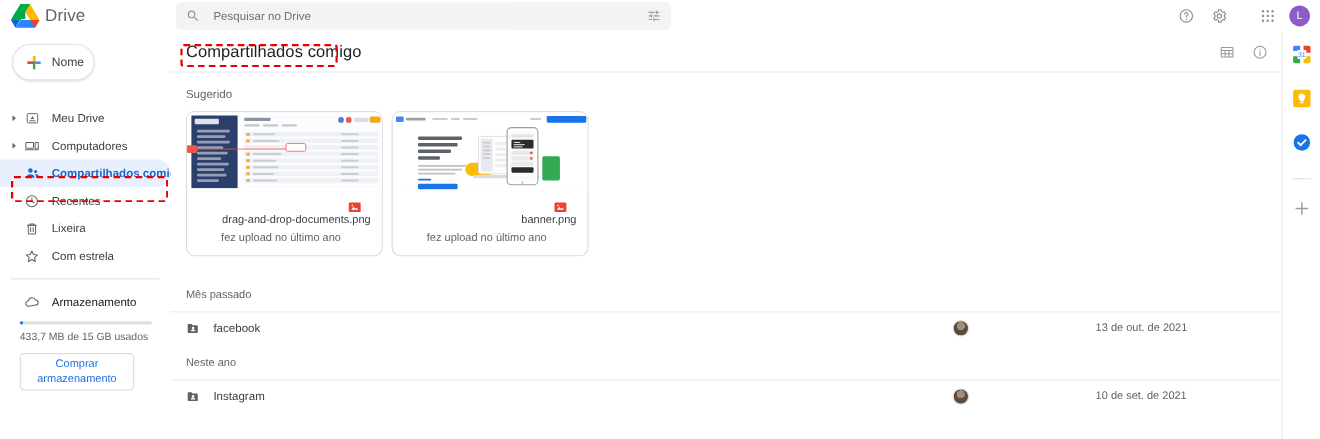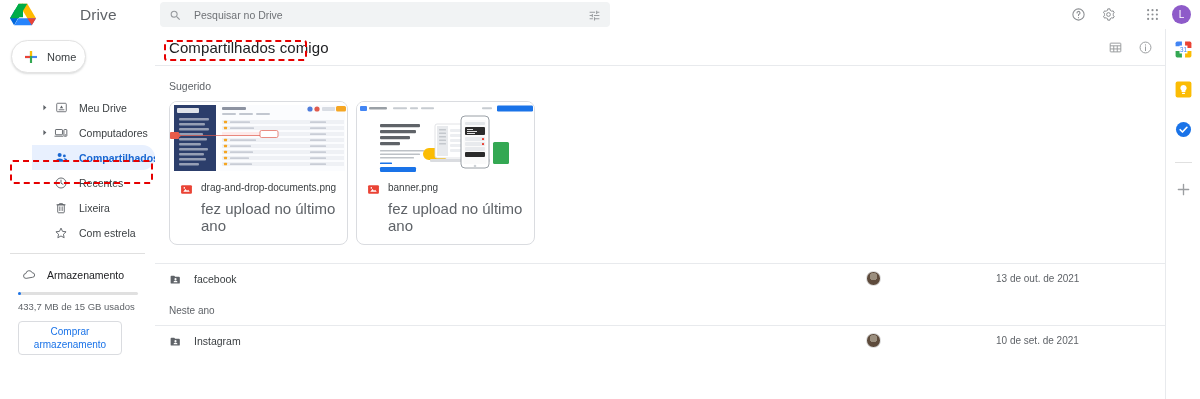--- a/index.html
+++ b/index.html
@@ -10,21 +10,21 @@
     overflow: hidden;
     color: #202124;
   }
   .app { position: relative; width: 1200px; height: 399px; }
 
   
   .topbar {
     position: absolute; top: 0; left: 0; width: 1200px; height: 29px;
     display: flex; align-items: center;
   }
-  .brand { display: flex; align-items: center; width: 148px; padding-left: 10px; gap: 39px; }
+  .brand { display: flex; align-items: center; width: 148px; padding-left: 10px; }
   .brand-logo { width: 26px; height: 23px; margin-right: 5px; }
   .brand-name { font-size: 15.5px; color: #5f6368; letter-spacing: .1px; }
 
   .searchwrap {
     position: absolute; left: 160px; top: 2px;
     width: 450px; height: 25px;
     background: #f1f3f4; border-radius: 4px;
     display: flex; align-items: center; padding: 0 9px;
   }
   .search-icon { width: 13px; height: 13px; flex: 0 0 auto; opacity: .62; }
@@ -51,21 +51,21 @@
   .new-btn {
     margin: 11px 0 0 11px; width: 75px; height: 33px;
     border: 1px solid #e3e3e3; border-radius: 18px; background: #fff;
     display: flex; align-items: center; padding-left: 11px;
     box-shadow: 0 1px 2px rgba(60,64,67,.18);
     cursor: pointer;
   }
   .plus-icon { width: 16px; height: 16px; margin-right: 8px; }
   .new-label { font-size: 11px; color: #3c4043; }
 
-  .navlist { margin-top: 22px; padding-left: 32px; }
+  .navlist { margin-top: 22px; }
   .nav-item {
     position: relative; height: 25px; display: flex; align-items: center;
     padding-left: 6px; border-radius: 0 13px 13px 0; cursor: pointer;
     color: #3c4043;
   }
   .nav-item.active { background: #e8f0fe; color: #1967d2; }
   .nav-caret { width: 12px; flex: 0 0 12px; display: flex; align-items: center; justify-content: center; }
   .nav-icon { width: 22px; flex: 0 0 22px; display: flex; align-items: center; justify-content: center; }
   .nav-label { font-size: 10.5px; margin-left: 7px; white-space: nowrap; }
   .nav-item.active .nav-label { font-weight: bold; }
@@ -99,24 +99,24 @@
   .section-label { font-size: 10.5px; color: #5f6368; margin: 14px 0 0 14px; }
 
   .cards { display: flex; margin: 9px 0 0 14px; gap: 8px; }
   .card {
     width: 179px; border: 1px solid #dadce0; border-radius: 8px;
     overflow: hidden; background: #fff; cursor: pointer;
   }
   .card-thumb { height: 72px; overflow: hidden; position: relative; background: #f5f5f5; }
   .card-thumb svg { display: block; }
   .card-meta { padding: 8px 10px 10px 10px; }
-  .card-name-row { display: flex; align-items: flex-start; }
+  .card-name-row { display: flex; align-items: flex-end; flex-direction: column; }
   .file-type-icon { width: 13px; height: 13px; flex: 0 0 13px; margin-right: 8px; }
   .card-name { font-size: 10px; color: #3c4043; white-space: nowrap; overflow: hidden; text-overflow: ellipsis; }
-  .card-sub { font-size: 15px; color: #5f6368; margin: 5px 0 0 21px; }
+  .card-sub { font-size: 10px; color: #5f6368; margin: 5px 0 0 21px; }
 
   
   .table { margin-top: 18px; }
   .t-head {
     display: flex; align-items: center; height: 25px;
     border-bottom: 1px solid #e8eaed; padding: 0 14px;
     font-size: 10px; color: #5f6368;
   }
   .col-name { flex: 1; }
   .col-shared { width: 130px; }
@@ -524,20 +524,21 @@
             </span>
             <span class="card-name">banner.png</span>
           </div>
           <div class="card-sub">fez upload no último ano</div>
         </div>
       </div>
     </div>
 
     <div class="table">
 
+      <div class="group-label">Mês passado</div>
       <div class="t-row">
         <div class="row-name">
           <span class="folder-icon">
             <svg viewBox="0 0 24 24" width="13" height="13">
               <path d="M3 6.5a1.6 1.6 0 0 1 1.6-1.6h5l1.8 2.1h7a1.6 1.6 0 0 1 1.6 1.6v9.4a1.6 1.6 0 0 1-1.6 1.6H4.6A1.6 1.6 0 0 1 3 18V6.5z" fill="#5f6368"></path>
               <circle cx="12" cy="11.4" r="2" fill="#fff"></circle>
               <path d="M8.4 17c0-2 1.6-3.3 3.6-3.3s3.6 1.3 3.6 3.3z" fill="#fff"></path>
             </svg>
           </span>
           <span class="row-name-text">facebook</span>

